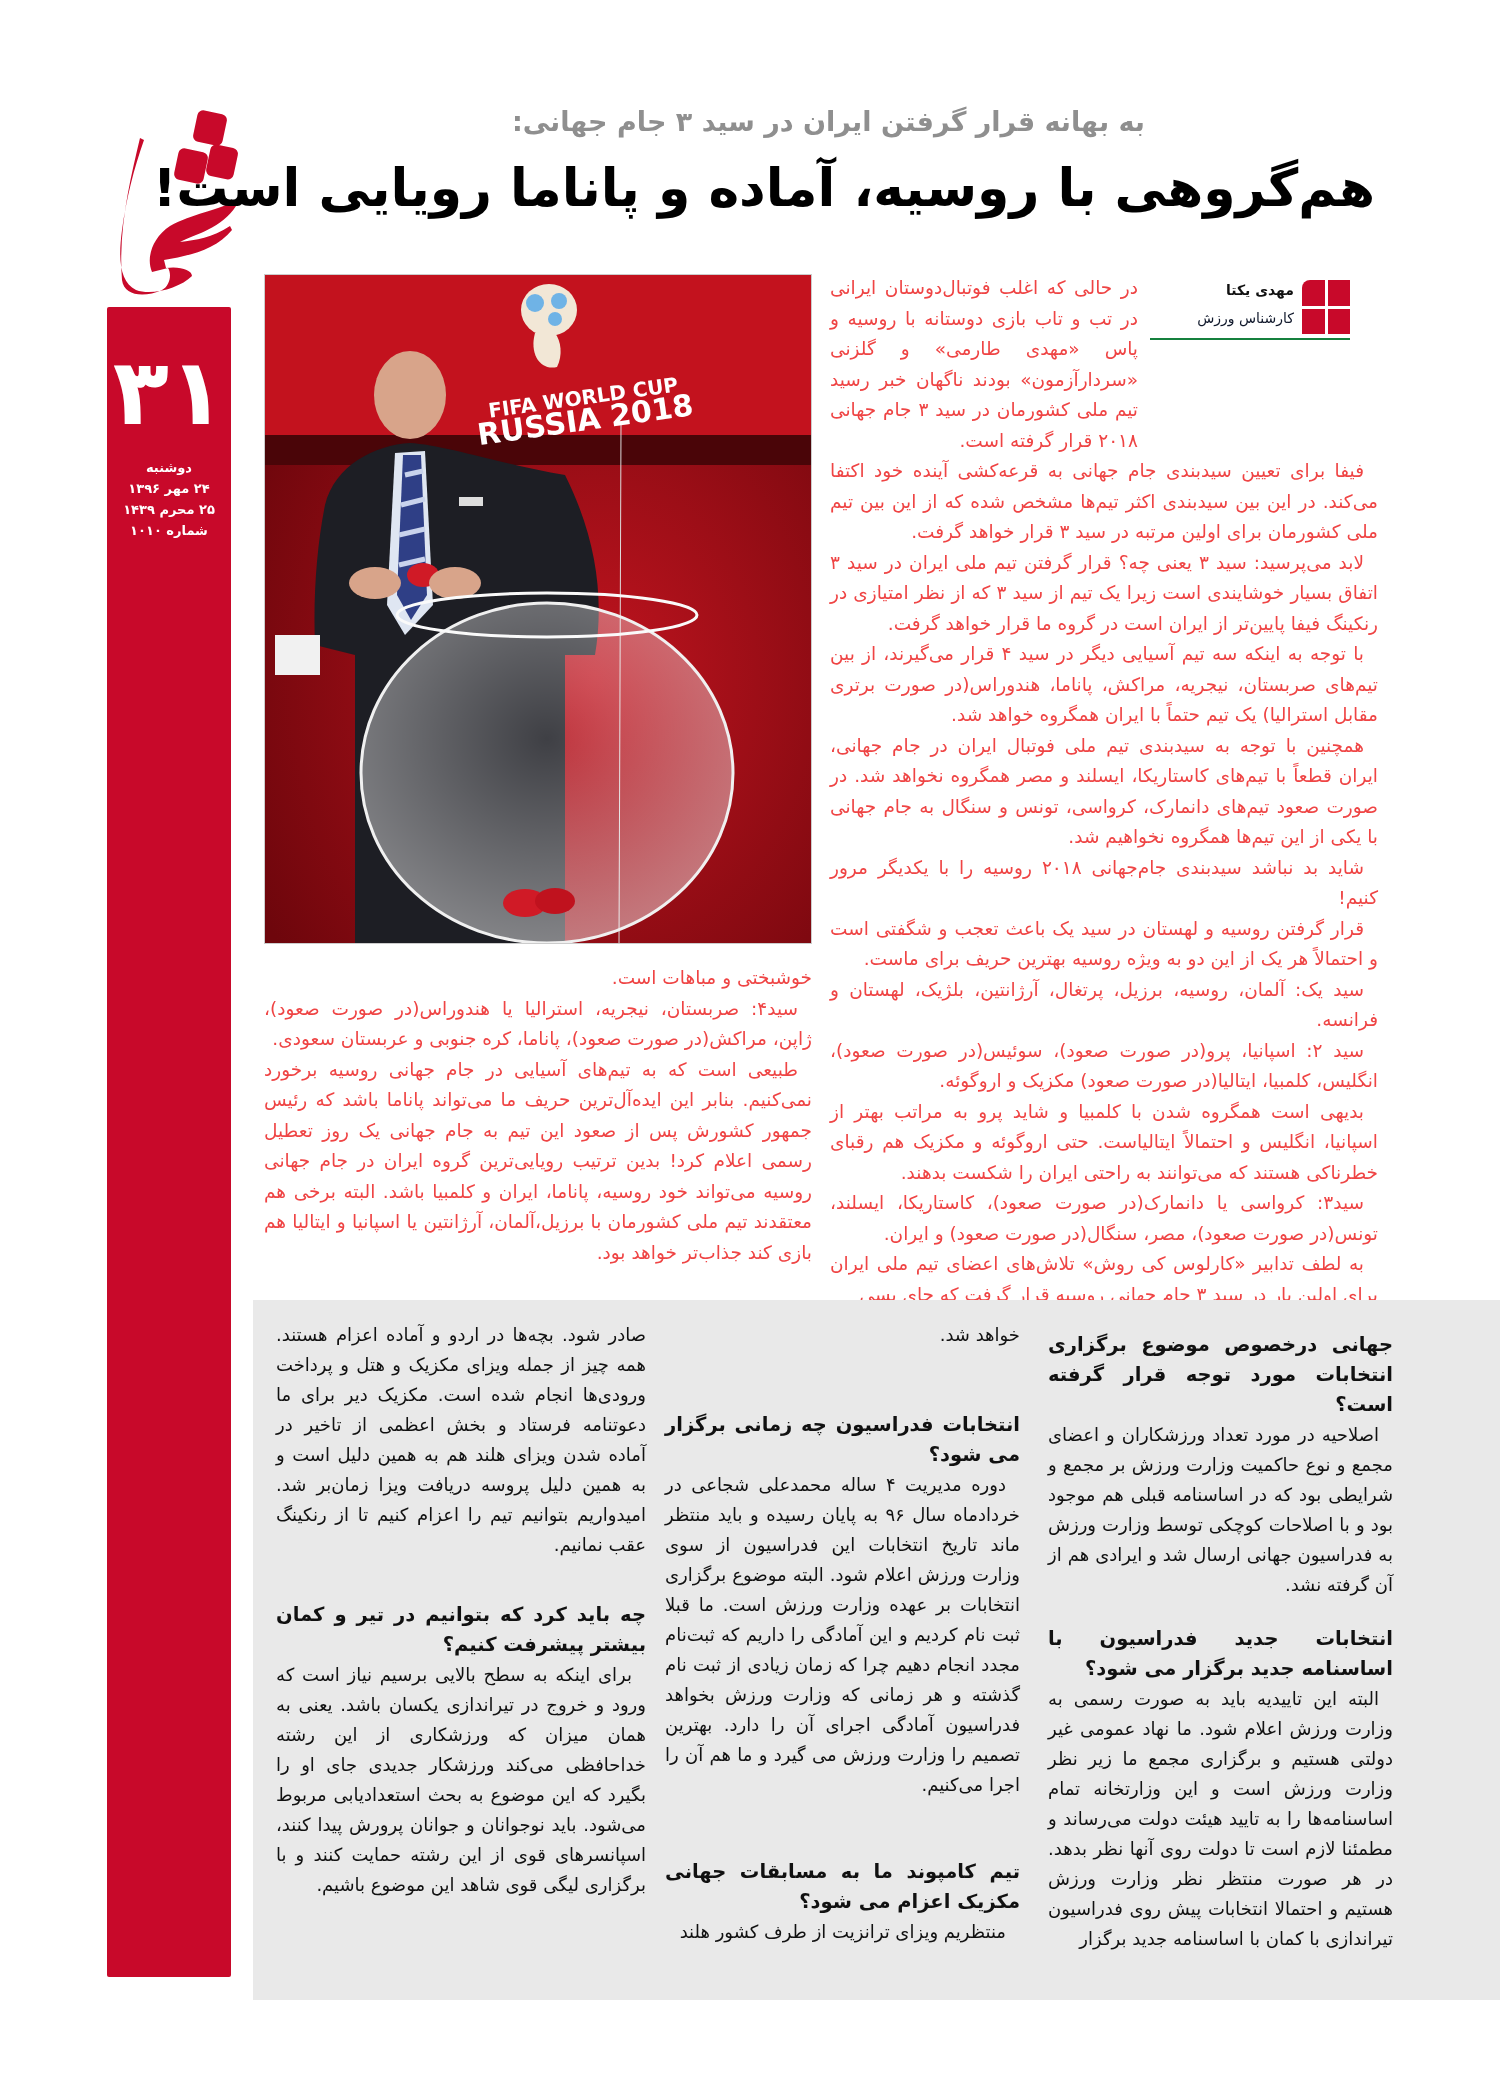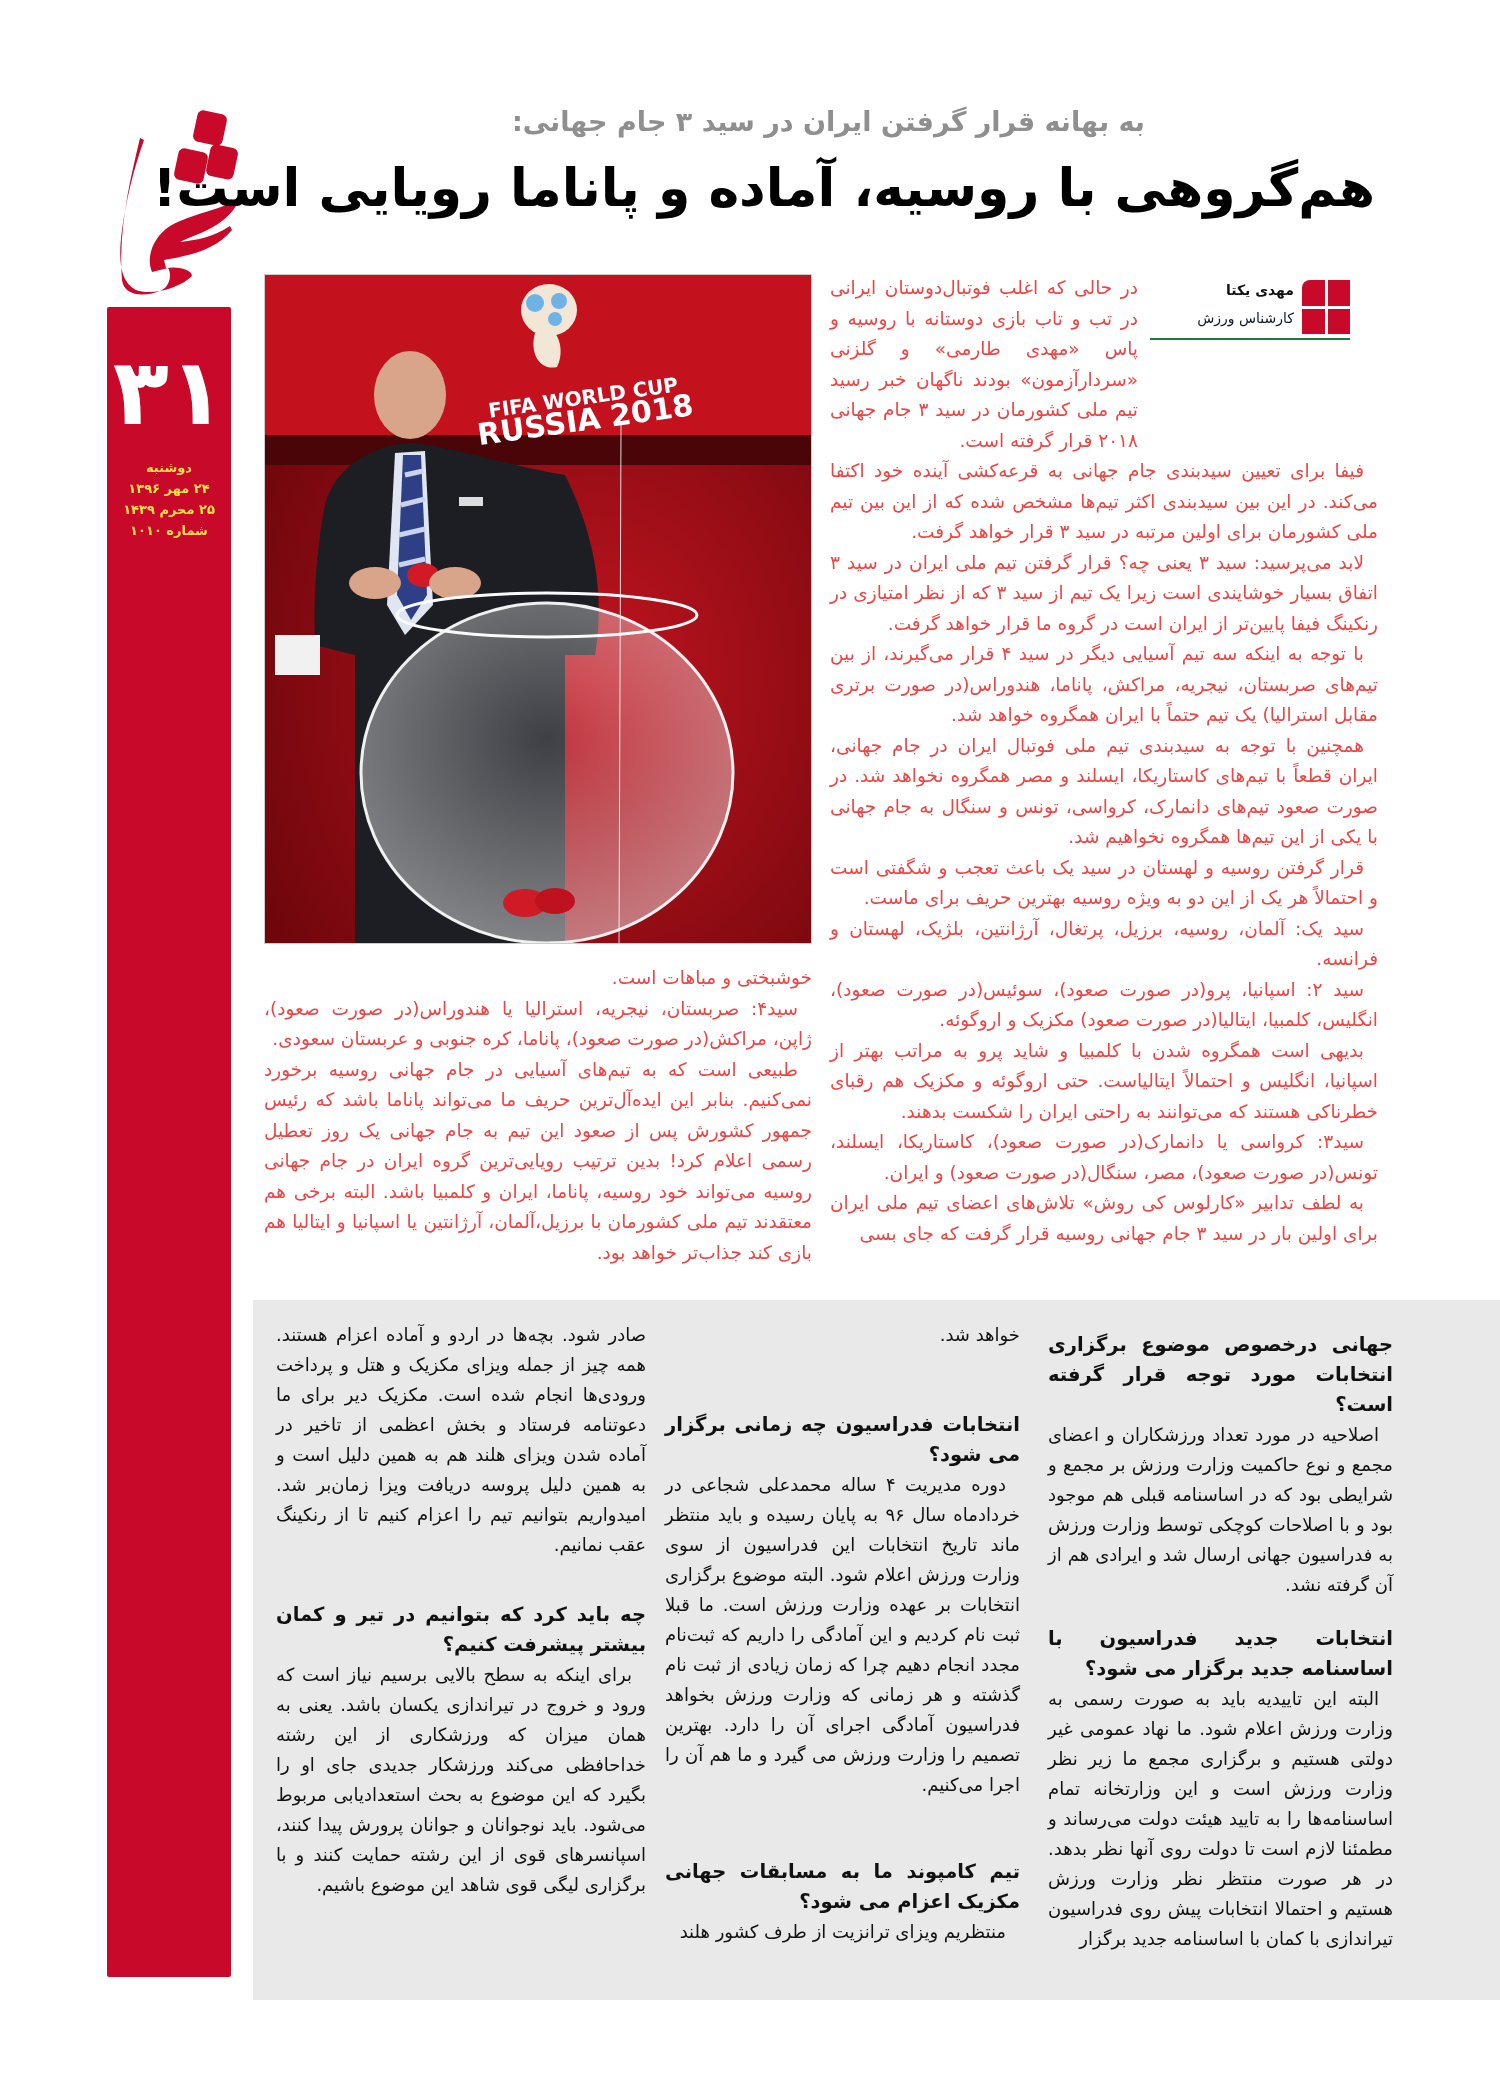--- a/index.html
+++ b/index.html
@@ -2,21 +2,21 @@
 <html><head>
 <meta charset="utf-8">
 <style>
   * { box-sizing: border-box; margin: 0; padding: 0; }
   html, body { width: 1500px; height: 2081px; background: #ffffff; overflow: hidden; }
   body { position: relative; font-family: "DejaVu Sans", sans-serif; color: #111; }
 
   .logo { position: absolute; left: 100px; top: 110px; width: 140px; height: 190px; }
   .sidebar { position: absolute; left: 107px; top: 307px; width: 124px; height: 1670px; background: #c8092a; border-radius: 2px; }
   .page-num { position: absolute; left: 0; top: 40px; width: 124px; text-align: center; color: #fff; font-family: "DejaVu Sans", sans-serif; font-size: 92px; font-weight: bold; line-height: 1; letter-spacing: -6px; }
-  .dateline { position: absolute; left: 0; top: 150px; width: 124px; text-align: center; color: #fde047; font-size: 13px; font-weight: bold; line-height: 21px; direction: rtl; }
+  .dateline { position: absolute; left: 0; top: 150px; width: 124px; text-align: center; color: #ffffff; font-size: 13px; font-weight: bold; line-height: 21px; direction: rtl; }
 
   .kicker { position: absolute; right: 355px; top: 106px; direction: rtl; color: #8f8f8f; font-size: 27px; font-weight: bold; white-space: nowrap; }
   .headline { position: absolute; right: 125px; top: 158px; direction: rtl; color: #000; font-size: 52px; font-weight: bold; white-space: nowrap; letter-spacing: -1px; }
 
   .author-box { position: absolute; left: 1150px; top: 278px; width: 200px; height: 62px; border-bottom: 2px solid #15803d; }
   .author-logo { position: absolute; right: 0; top: 2px; width: 48px; height: 54px; display: grid; grid-template-columns: 1fr 1fr; grid-template-rows: 1fr 1fr; gap: 3px; }
   .author-logo span { background: #c8092a; }
   .author-logo span:first-child { border-top-left-radius: 8px; }
   .author-name { position: absolute; right: 56px; top: 4px; font-size: 14px; font-weight: bold; direction: rtl; }
   .author-role { position: absolute; right: 56px; top: 32px; font-size: 14px; color: #0f172a; direction: rtl; }
@@ -120,20 +120,21 @@
     </g>
   </svg>
 </div>
 
 <div class="col lead-col">
   <p style="margin-right:240px;text-indent:0">در حالی که اغلب فوتبال‌دوستان ایرانی در تب و تاب بازی دوستانه با روسیه و پاس «مهدی طارمی» و گلزنی «سردارآزمون» بودند ناگهان خبر رسید تیم ملی کشورمان در سید ۳ جام جهانی ۲۰۱۸ قرار گرفته است.</p>
   <p>فیفا برای تعیین سیدبندی جام جهانی به قرعه‌کشی آینده خود اکتفا می‌کند. در این بین سیدبندی اکثر تیم‌ها مشخص شده که از این بین تیم ملی کشورمان برای اولین مرتبه در سید ۳ قرار خواهد گرفت.</p>
   <p>لابد می‌پرسید: سید ۳ یعنی چه؟ قرار گرفتن تیم ملی ایران در سید ۳ اتفاق بسیار خوشایندی است زیرا یک تیم از سید ۳ که از نظر امتیازی در رنکینگ فیفا پایین‌تر از ایران است در گروه ما قرار خواهد گرفت.</p>
   <p>با توجه به اینکه سه تیم آسیایی دیگر در سید ۴ قرار می‌گیرند، از بین تیم‌های صربستان، نیجریه، مراکش، پاناما، هندوراس(در صورت برتری مقابل استرالیا) یک تیم حتماً با ایران همگروه خواهد شد.</p>
   <p>همچنین با توجه به سیدبندی تیم ملی فوتبال ایران در جام جهانی، ایران قطعاً با تیم‌های کاستاریکا، ایسلند و مصر همگروه نخواهد شد. در صورت صعود تیم‌های دانمارک، کرواسی، تونس و سنگال به جام جهانی با یکی از این تیم‌ها همگروه نخواهیم شد.</p>
+  <p>شاید بد نباشد سیدبندی جام‌جهانی ۲۰۱۸ روسیه را با یکدیگر مرور کنیم!</p>
   <p>قرار گرفتن روسیه و لهستان در سید یک باعث تعجب و شگفتی است و احتمالاً هر یک از این دو به ویژه روسیه بهترین حریف برای ماست.</p>
   <p>سید یک: آلمان، روسیه، برزیل، پرتغال، آرژانتین، بلژیک، لهستان و فرانسه.</p>
   <p>سید ۲: اسپانیا، پرو(در صورت صعود)، سوئیس(در صورت صعود)، انگلیس، کلمبیا، ایتالیا(در صورت صعود) مکزیک و اروگوئه.</p>
   <p>بدیهی است همگروه شدن با کلمبیا و شاید پرو به مراتب بهتر از اسپانیا، انگلیس و احتمالاً ایتالیاست. حتی اروگوئه و مکزیک هم رقبای خطرناکی هستند که می‌توانند به راحتی ایران را شکست بدهند.</p>
   <p>سید۳: کرواسی یا دانمارک(در صورت صعود)، کاستاریکا، ایسلند، تونس(در صورت صعود)، مصر، سنگال(در صورت صعود) و ایران.</p>
   <p>به لطف تدابیر «کارلوس کی روش» تلاش‌های اعضای تیم ملی ایران برای اولین بار در سید ۳ جام جهانی روسیه قرار گرفت که جای بسی</p>
 </div>
 
 <div class="col left-col">
   <p style="text-indent:0">خوشبختی و مباهات است.</p>

